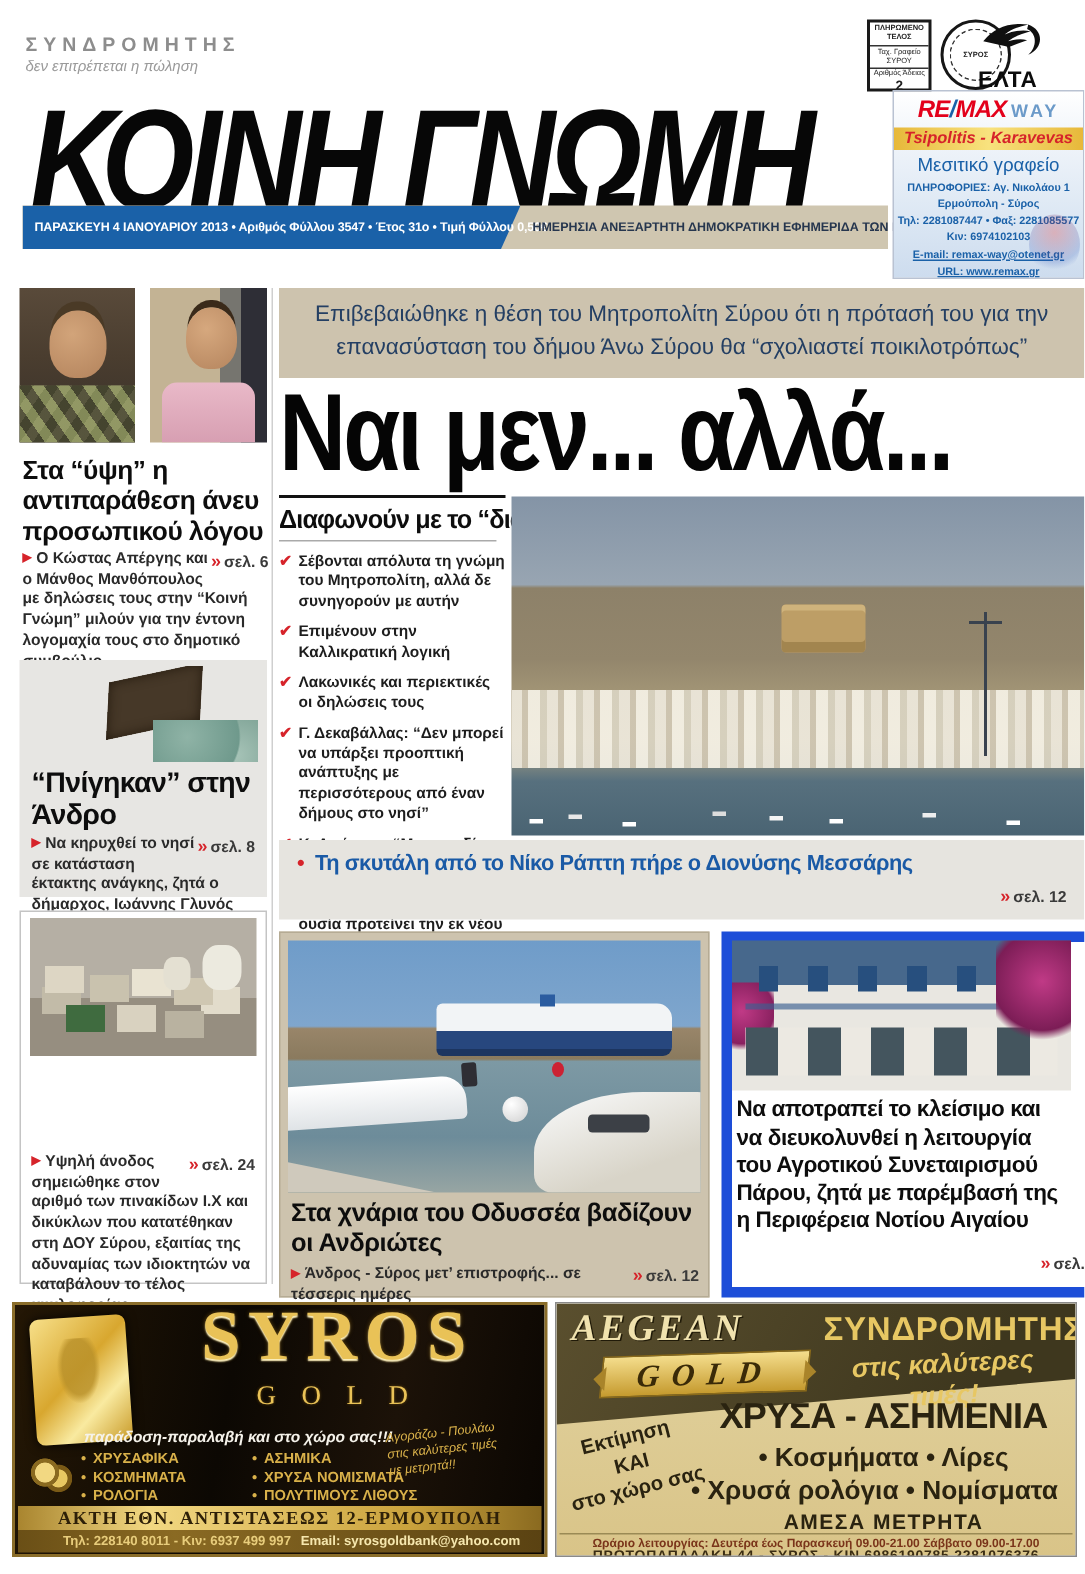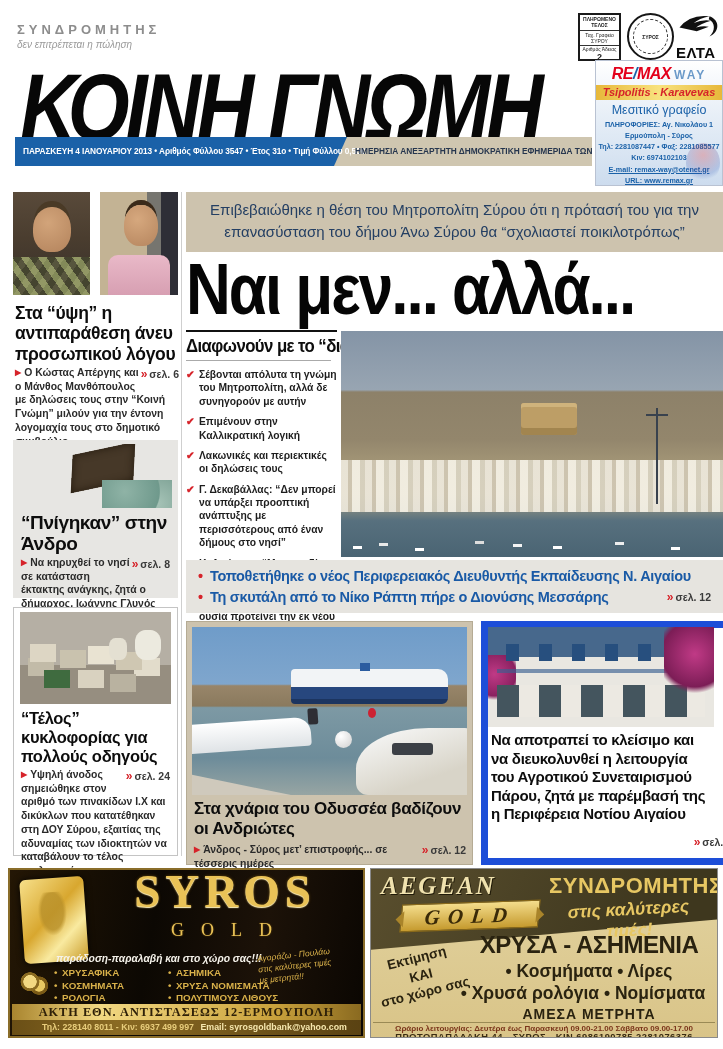--- a/index.html
+++ b/index.html
@@ -23,21 +23,21 @@
   .stamp-box .b { font-weight:bold; border-bottom:1px solid #333; padding-bottom:1px; }
   .stamp-box .m { border-bottom:1px solid #333; padding:1px 0; }
   .stamp-box .num { font-size:9px; font-weight:bold; }
 
   .round-stamp { left:627px; top:13px; width:47px; height:47px; border:2.5px solid #161616;
     border-radius:50%; }
   .round-stamp::before { content:""; position:absolute; inset:4px; border:1px dashed #333; border-radius:50%; }
   .round-stamp .c { position:absolute; inset:0; display:flex; align-items:center; justify-content:center;
     font-size:5px; font-weight:bold; color:#222; }
 
-  .elta { left:676px; top:11px; width:46px; height:52px; text-align:left; }
+  .elta { left:652px; top:11px; width:46px; height:52px; text-align:left; }
   .elta .name { font-size:15px; font-weight:bold; color:#0c0c0c; letter-spacing:0.5px; line-height:1; }
   .elta .sub { font-size:4px; color:#333; }
 
   .datebar { left:15px; top:137px; width:577px; height:29px; background:#cfc6b0; }
   .datebar-blue { position:absolute; left:0; top:0; bottom:0; width:332px; background:#1a61a8;
     clip-path:polygon(0 0, 100% 0, calc(100% - 13px) 100%, 0 100%); }
   .dateline { position:absolute; left:8px; top:0; height:33px; line-height:29px;
     font-size:8.3px; font-weight:bold; color:#fff; letter-spacing:-0.1px; white-space:nowrap; }
   .tagline { position:absolute; left:340px; right:5px; top:0; height:29px; line-height:29px;
     font-size:8.3px; font-weight:bold; color:#26364e; text-align:center; white-space:nowrap; }
@@ -359,30 +359,28 @@
   <div class="abs s2-box"></div>
   <div class="ph" id="ph-landslide"></div>
   <div class="abs s2-head">“Πνίγηκαν” στην Άνδρο</div>
   <div class="abs s2-body body-txt">
     <span class="pref"><span class="pr-arr"></span><span>σελ. 8</span></span>
     <span class="tri-icon"></span><span>Να κηρυχθεί το νησί σε κατάσταση έκτακτης ανάγκης, ζητά ο δήμαρχος, Ιωάννης Γλυνός</span>
   </div>
 
   <div class="abs s3-box"></div>
   <div class="ph" id="ph-boxes"></div>
-  <div class="abs s3-head">“Τέλος” κυκλοφορίας για πολλούς οδηγούς</div>
   <div class="abs s3-body body-txt">
     <span class="pref"><span class="pr-arr"></span><span>σελ. 24</span></span>
     <span class="tri-icon"></span><span>Υψηλή άνοδος σημειώθηκε στον αριθμό των πινακίδων Ι.Χ και δικύκλων που κατατέθηκαν στη ΔΟΥ Σύρου, εξαιτίας της αδυναμίας των ιδιοκτητών να καταβάλουν το τέλος κυκλοφορίας</span>
   </div>
 
   <div class="abs vdiv"></div>
 
   <div class="abs band">
-    <div class="band-line"><span class="bullet-icon"></span><span>Τοποθετήθηκε ο νέος Περιφερειακός Διευθυντής Εκπαίδευσης Ν. Αιγαίου</span></div>
     <div class="band-line"><span class="bullet-icon"></span><span>Τη σκυτάλη από το Νίκο Ράπτη πήρε ο Διονύσης Μεσσάρης</span></div>
     <span class="pref"><span class="pr-arr"></span><span>σελ. 12</span></span>
   </div>
 
   <div class="abs mid-box"></div>
   <div class="ph" id="ph-harbor">
     <div class="ferry"></div>
     <div class="quay"></div>
     <div class="boat-l"></div>
     <div class="buoy-ball"></div>

